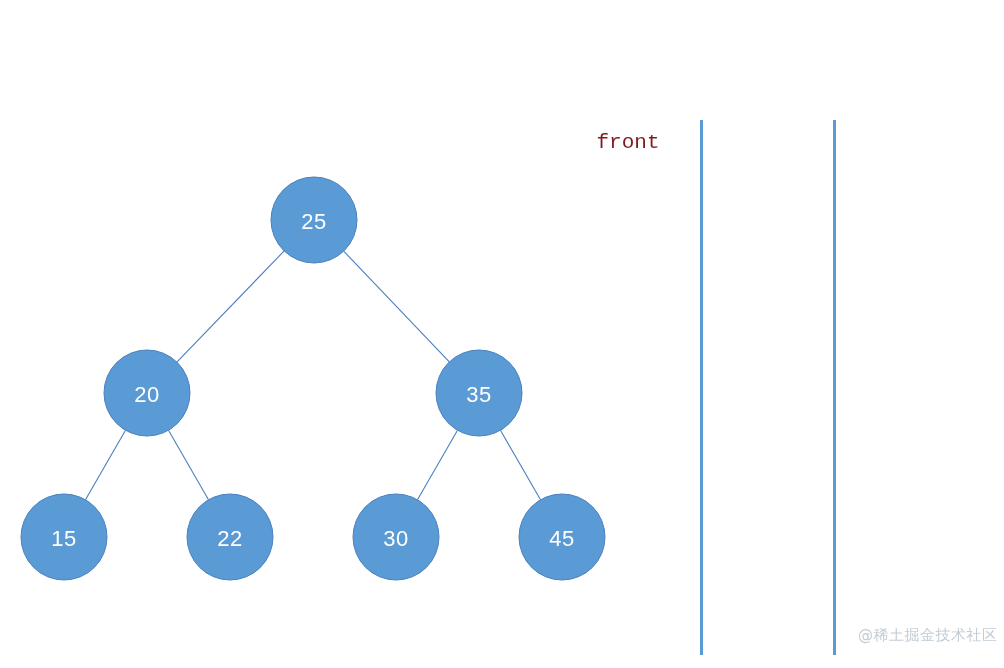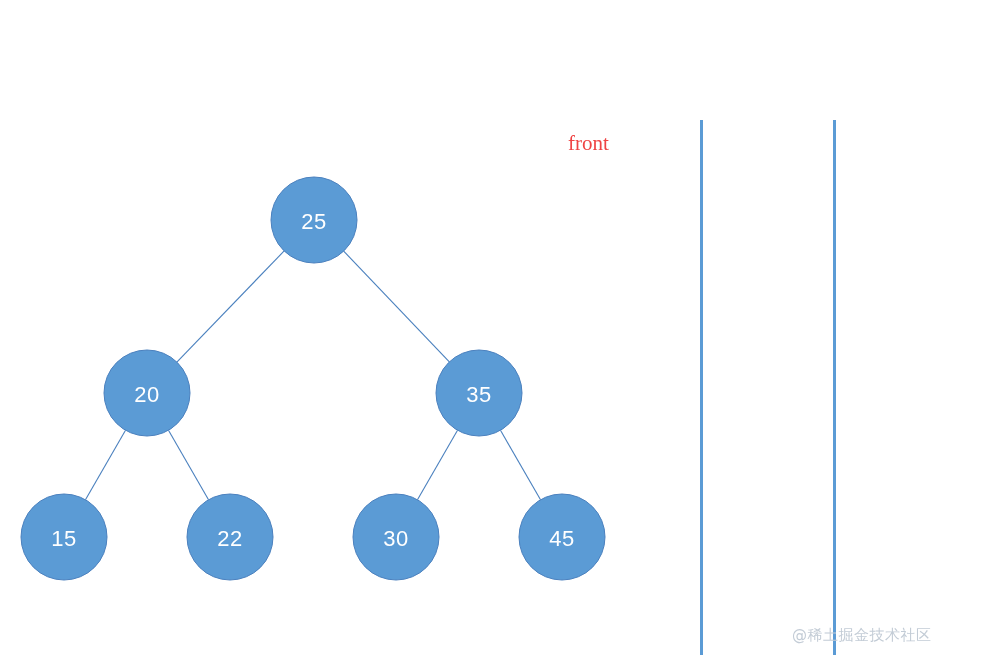--- a/index.html
+++ b/index.html
@@ -29,24 +29,24 @@
     fill: #ffffff;
     font-family: "Liberation Sans", sans-serif;
     font-size: 22px;
     font-weight: 400;
     text-anchor: middle;
     dominant-baseline: central;
     letter-spacing: 0.5px;
   }
   .queue-label {
     position: absolute;
-    font-family: Liberation Serif, serif;
+    font-family: Liberation Mono, monospace;
     font-size: 21px;
-    color: #ef4444;
-    text-align: left;
+    color: #7f1d1d;
+    text-align: center;
     white-space: nowrap;
   }
   .queue-rail {
     position: absolute;
     background: #5B9BD5;
   }
   .watermark {
     position: absolute;
     font-family: "DejaVu Sans", sans-serif;
     font-size: 15px;
@@ -102,15 +102,15 @@
   </svg>
 
   <div class="queue-label" id="front-label" style="left:568px; top:131px; width:120px;">front</div>
 
 
   <div id="rails-container">
       <div class="queue-rail" style="left: 700px; top: 120px; width: 3px; height: 535px; background: rgb(91, 155, 213);"></div>
       <div class="queue-rail" style="left: 833px; top: 120px; width: 3px; height: 535px; background: rgb(91, 155, 213);"></div>
     </div>
 
-  <div class="watermark" style="left:792px; top:626px;">@稀土掘金技术社区</div>
+  <div class="watermark" style="left:858px; top:626px;">@稀土掘金技术社区</div>
 
 </div>
 
 </body></html>

